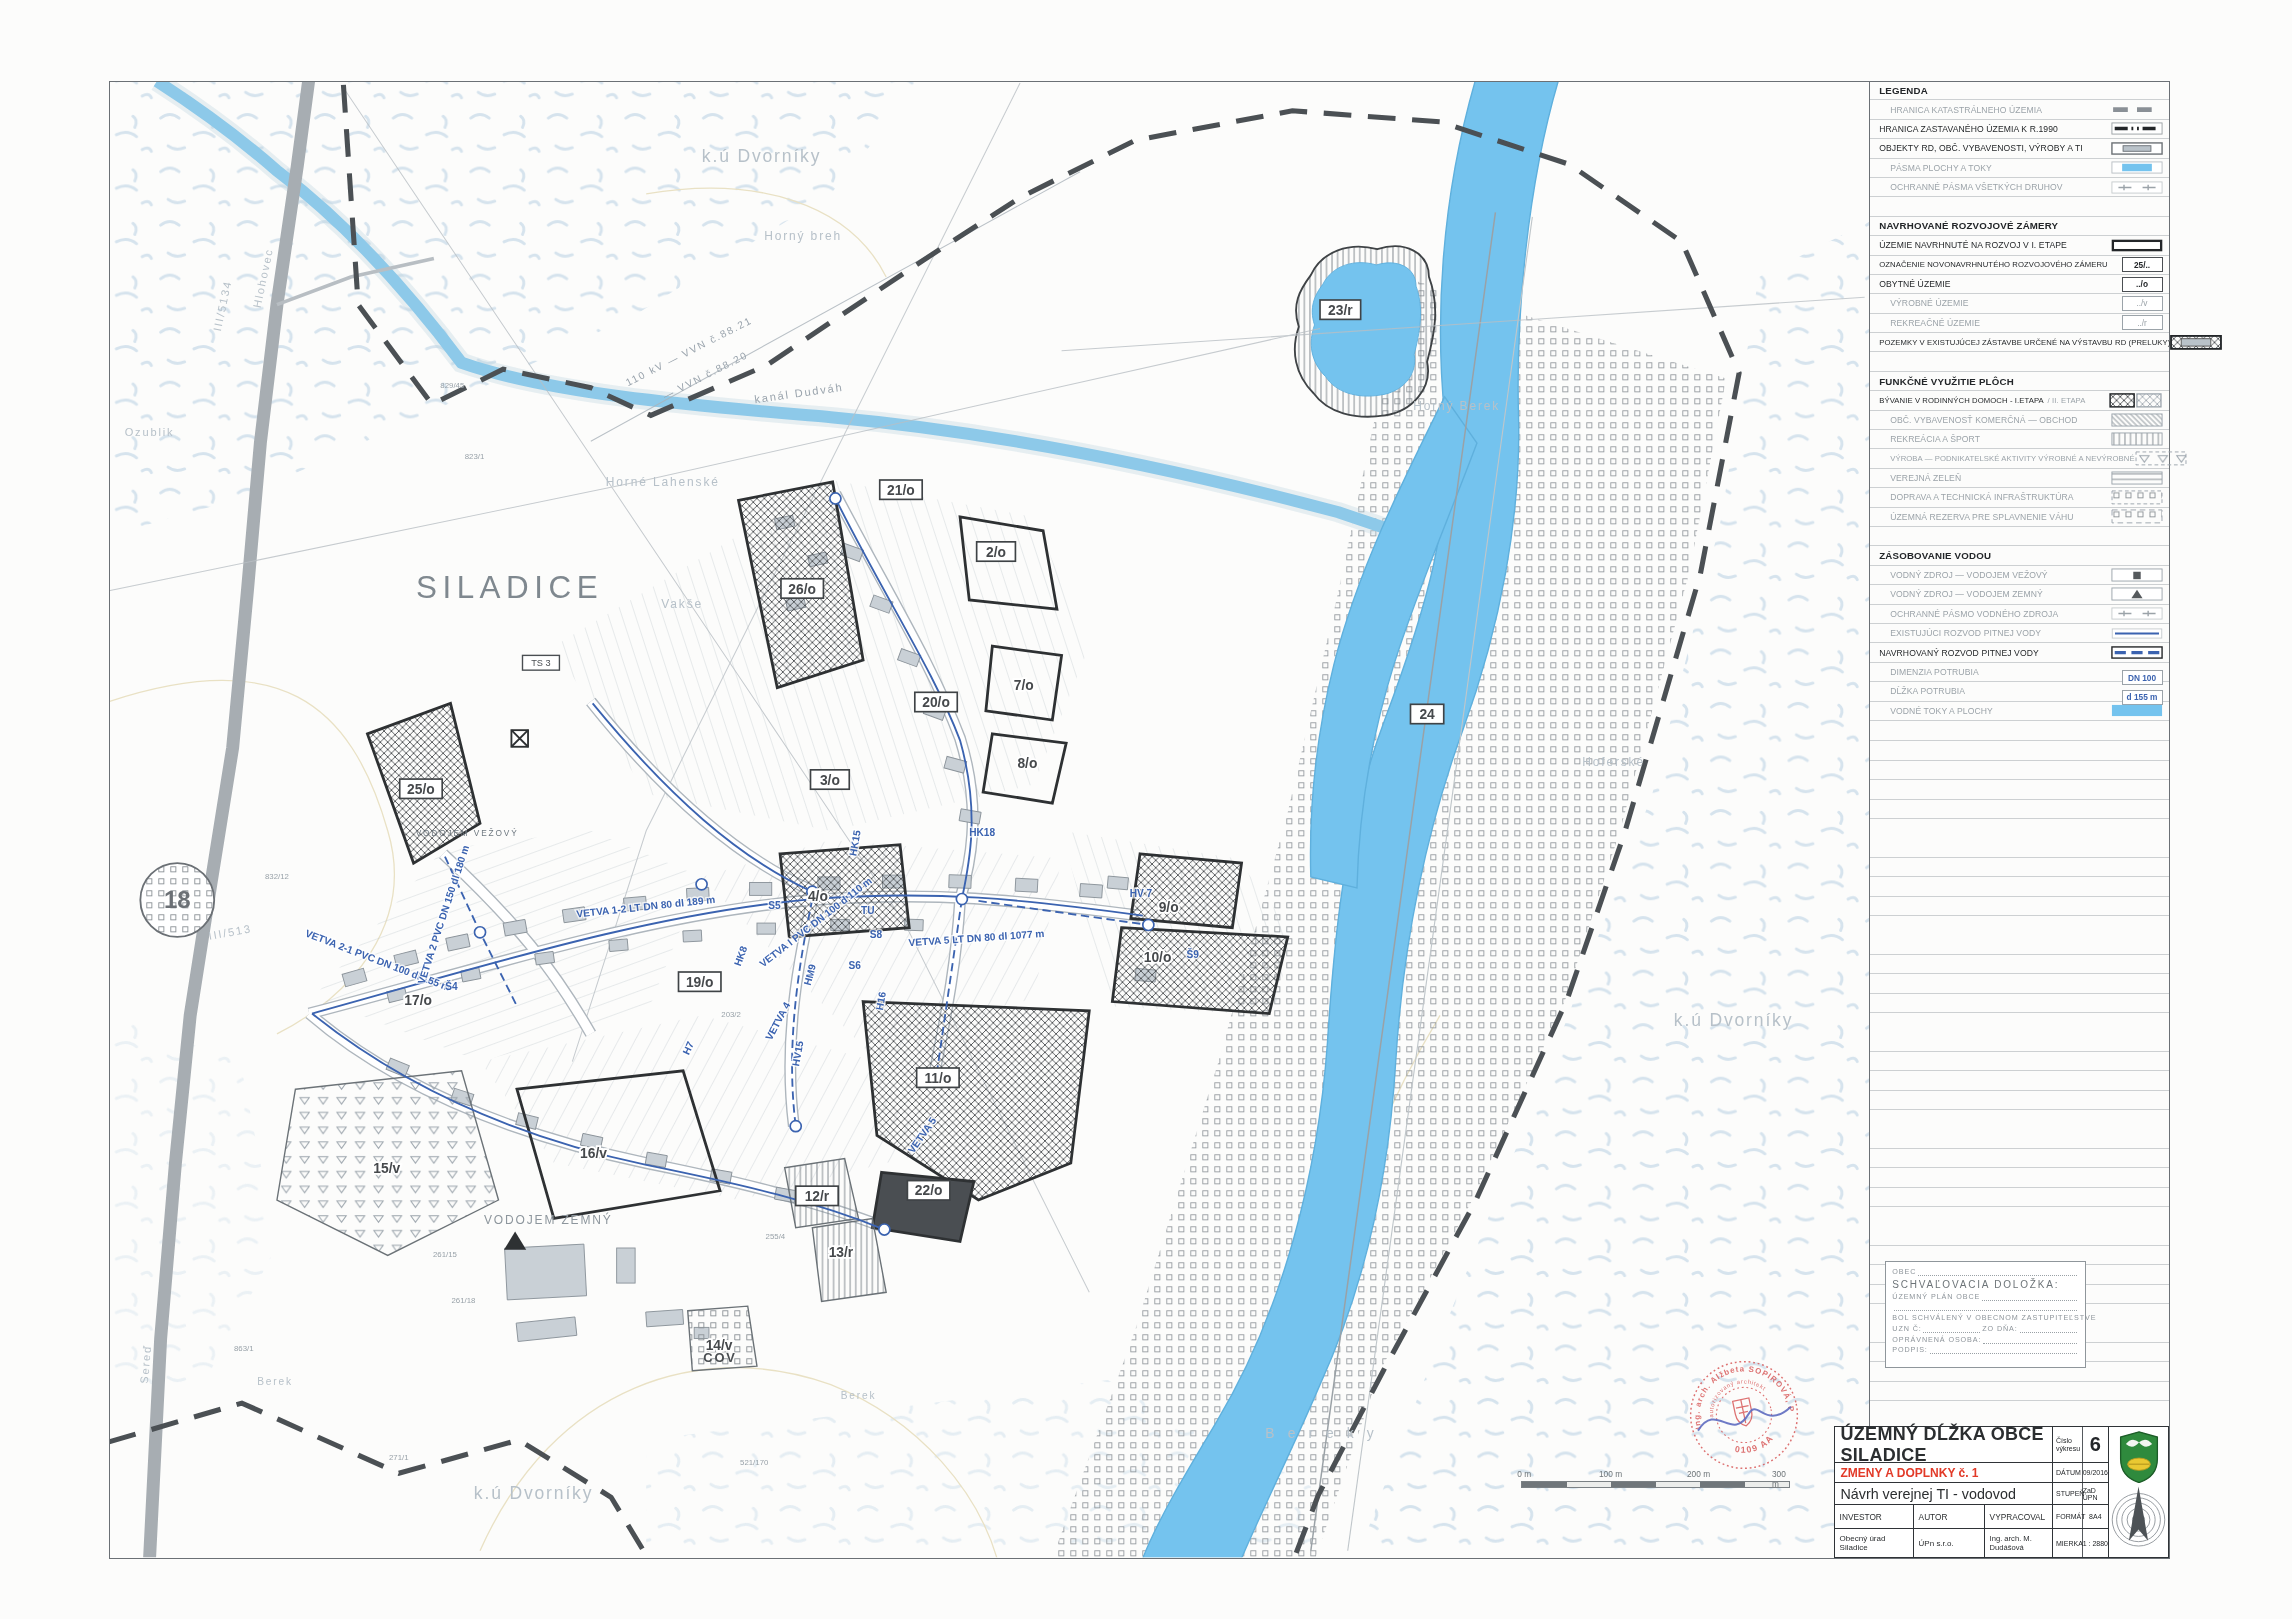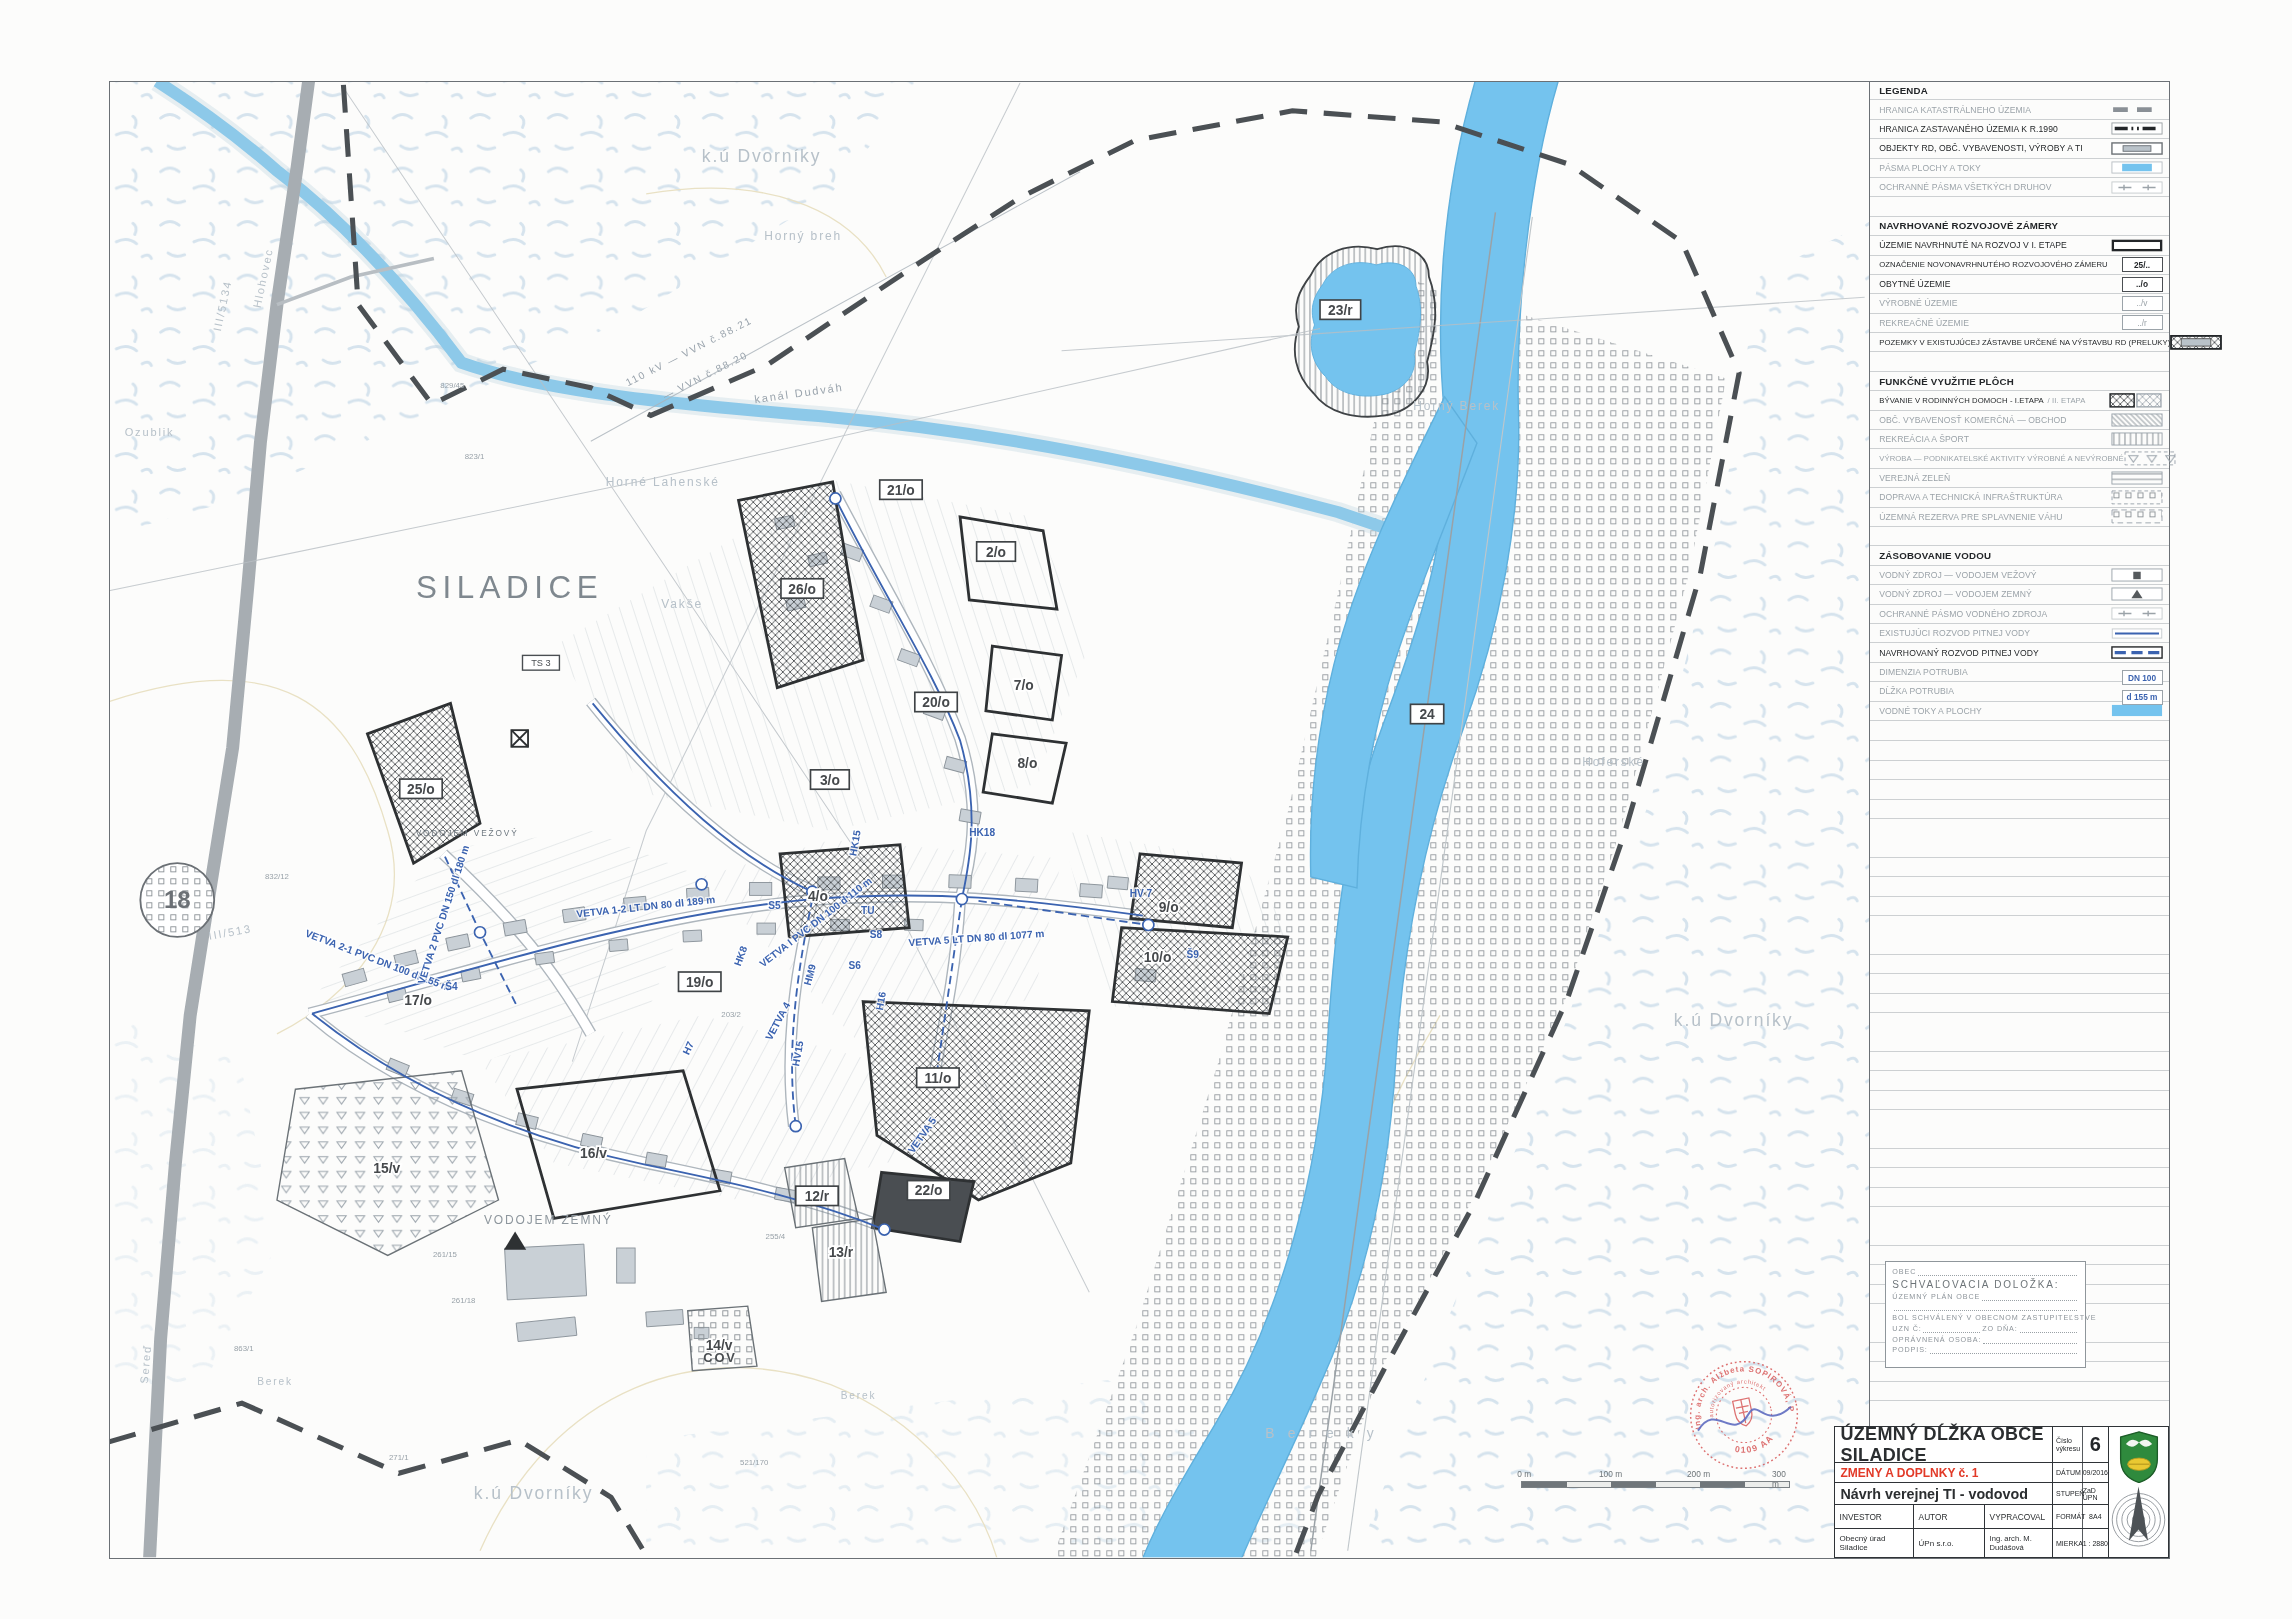--- a/index.html
+++ b/index.html
@@ -15,21 +15,21 @@
   .lbl-dim{fill:#9aa4ad;}
   .lbl-plot{fill:#46494c;font-weight:bold;font-size:15px;paint-order:stroke;stroke:#ffffff;stroke-width:4px;}
   .lbl-pipe{fill:#3b63b0;font-weight:bold;font-size:11px;paint-order:stroke;stroke:rgba(255,255,255,.75);stroke-width:3px;}
   .lbl-tiny{fill:#99a2a9;font-size:8.5px;}
 
   
   .legend{position:absolute;left:1869px;top:81px;width:299px;height:1476px;border-left:1.4px solid #6b7075;}
   .lrow{height:19.4px;border-bottom:0.9px solid #cdd0d2;display:flex;align-items:center;padding:0 6.5px 0 9.2px;box-sizing:border-box;}
   .lhead{font-size:9.7px;font-weight:bold;color:#232629;letter-spacing:0.2px;}
   .ltxt{font-size:8.6px;color:#232629;white-space:nowrap;letter-spacing:0.1px;}
-  .ltxt.muted{color:#9ba3a9;}
+  .ltxt.muted{color:#9ba3a9;margin-left:11px;}
   .ltxt.sm{font-size:7.7px;}
   .l2{color:#9ba3a9;margin-left:3.7px;}
   .lsw{margin-left:auto;display:flex;align-items:center;flex:0 0 auto;}
   .codebox{width:39px;height:13px;border:1.4px solid #4a4e52;background:#fff;display:flex;align-items:center;justify-content:center;
            font-size:8.3px;font-weight:bold;color:#232629;}
   .codebox.muted{border-color:#9ba3a9;color:#9ba3a9;font-weight:normal;}
   .codebox.blue{border-color:#9ba3a9;color:#3b63b0;font-weight:bold;margin-top:12px;}
   .lrules{position:absolute;left:0;top:641px;width:100%;height:705px;
           background:repeating-linear-gradient(180deg,transparent 0 18.5px,#cdd0d2 18.5px 19.4px);}
   .dolozka{position:absolute;left:14.8px;top:1180px;width:201px;height:107px;background:#fff;
@@ -37,21 +37,21 @@
   .drow{display:flex;align-items:flex-end;margin-top:1.8px;white-space:nowrap;}
   .dots{flex:1;border-bottom:0.9px dotted #9aa1a6;margin:0 1.8px;height:7.4px;}
   .dtitle{font-size:10px;font-weight:normal;color:#6d7478;letter-spacing:1.8px;margin:2.8px 0 0.9px;}
 
   
   .tblock{position:absolute;left:1834px;top:1426px;width:335px;height:132px;background:#fff;
           border:1.8px solid #2f3337;box-sizing:border-box;display:flex;}
   .tb-left{width:232px;display:flex;flex-direction:column;border-right:1.4px solid #2f3337;}
   .tb-title{height:35px;display:flex;align-items:center;padding-left:5.5px;font-size:18px;font-weight:bold;letter-spacing:0.3px;border-bottom:1.4px solid #2f3337;}
   .tb-sub{height:19.4px;display:flex;align-items:center;padding-left:5.5px;font-size:12px;font-weight:bold;color:#e23a28;border-bottom:1.4px solid #2f3337;}
-  .tb-draw{height:21px;display:flex;align-items:center;padding-left:5.5px;font-size:14.3px;font-weight:bold;border-bottom:1.4px solid #2f3337;}
+  .tb-draw{height:21px;display:flex;align-items:center;padding-left:5.5px;font-size:14.3px;font-weight:normal;border-bottom:1.4px solid #2f3337;}
   .tb-prow{display:flex;border-bottom:1.4px solid #2f3337;height:23px;}
   .tb-vrow{display:flex;flex:1;}
   .tb-pcell{display:flex;align-items:center;padding-left:4.6px;font-size:8.3px;box-sizing:border-box;}
   .tb-pcell+.tb-pcell{border-left:1.4px solid #2f3337;}
   .c1{width:78px;} .c2{width:71px;} .c3{flex:1;}
   .tb-mid{width:58px;display:flex;flex-direction:column;border-right:1.4px solid #2f3337;font-size:7px;}
   .tb-mrow{display:flex;border-bottom:1.4px solid #2f3337;align-items:stretch;}
   .tb-mrow:last-child{border-bottom:none;}
   .mlab{width:29.5px;display:flex;align-items:center;padding-left:2.8px;box-sizing:border-box;color:#232629;border-right:0.9px solid #565a5e;}
   .mval{flex:1;display:flex;align-items:center;justify-content:center;color:#232629;}

